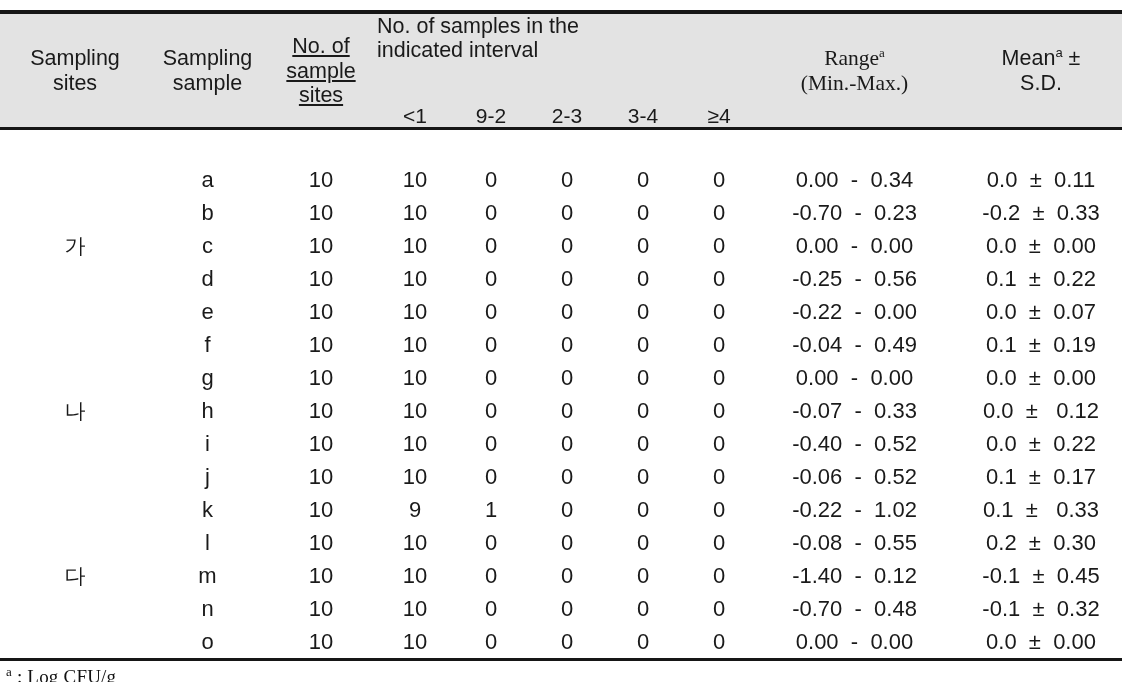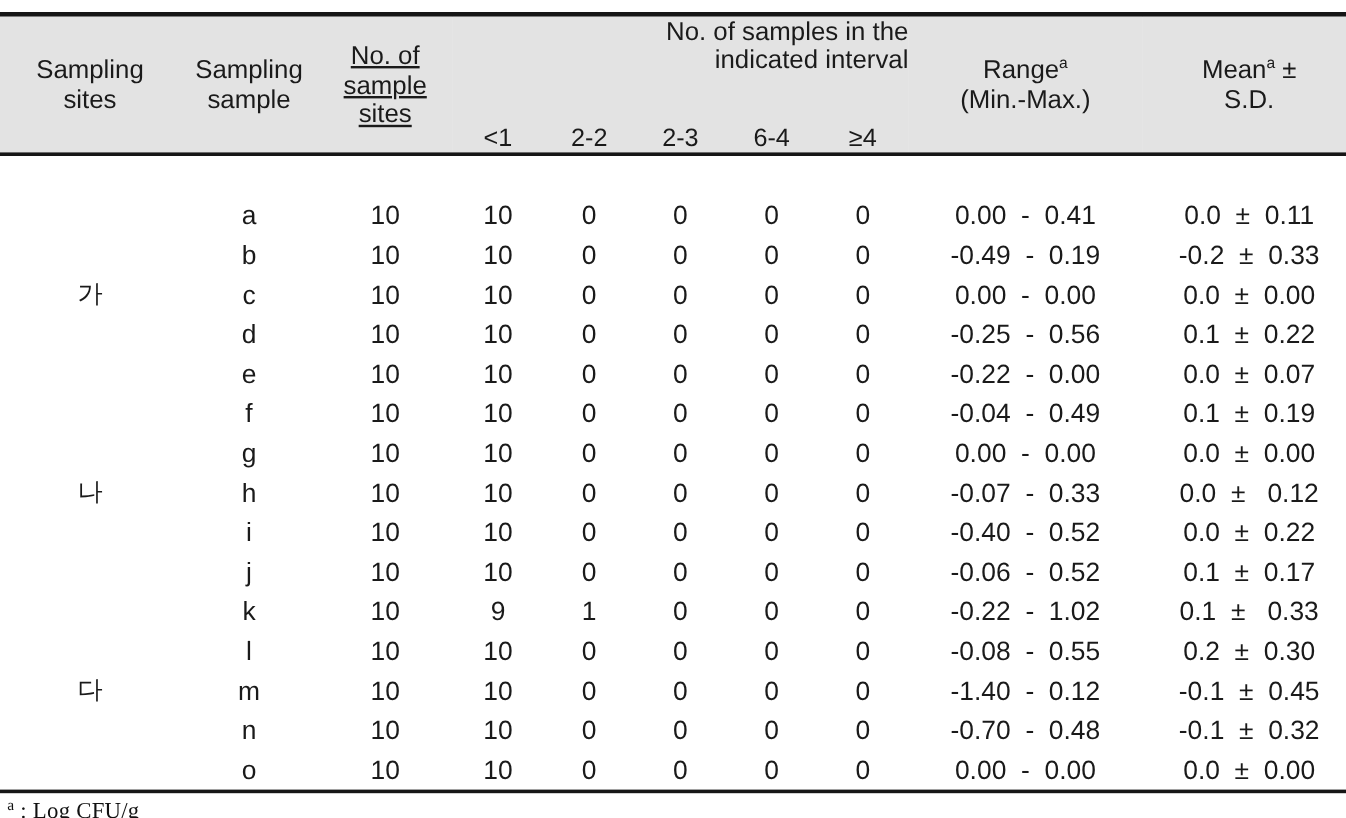--- a/index.html
+++ b/index.html
@@ -55,27 +55,27 @@
   .head-cell-inner {
     display: block;
     text-align: center;
     font-size: 21.5px;
     line-height: 1.13;
   }
 
   th.col-sites   { width: 150px; }
   th.col-farms   { width: 115px; }
   th.col-units   { width: 112px; text-decoration: underline; }
-  th.col-range   { width: 195px; }
+  th.col-range   { width: 195px; font-family: Liberation Serif, serif; }
   th.col-mean    { width: 178px; }
 
   
   .group-head {
     display: block;
-    text-align: right;
+    text-align: left;
     font-size: 21.5px;
     line-height: 1.13;
     padding-bottom: 3px;
   }
   .group-rule {
     height: 2px;
     background: #1b1b1b;
     margin: 0 8px 0 10px;
   }
   .interval-labels {
@@ -181,23 +181,23 @@
           </span>
         </th>
         <th colspan="5">
           <span class="group-head">
             <span>No. of samples in the</span><br>
             <span>indicated interval</span>
           </span>
           <span class="group-rule"></span>
           <span class="interval-labels">
             <span>&lt;1</span>
-            <span>2-2</span>
+            <span>9-2</span>
             <span>2-3</span>
-            <span>6-4</span>
+            <span>3-4</span>
             <span>≥4</span>
           </span>
         </th>
         <th class="col-range" rowspan="2">
           <span class="head-cell-inner">
             <span><span>Range</span><sup class="fn">a</sup></span><br>
             <span>(Min.-Max.)</span>
           </span>
         </th>
         <th class="col-mean" rowspan="2">
@@ -232,33 +232,33 @@
         </tr>
     <tr>
           <td class="site-cell"></td>
           <td class="farm-cell">a</td>
           <td class="units-cell">10</td>
           <td class="int-cell">10</td>
           <td class="int-cell">0</td>
           <td class="int-cell">0</td>
           <td class="int-cell">0</td>
           <td class="int-cell">0</td>
-          <td class="range-cell">0.00  -  0.41</td>
+          <td class="range-cell">0.00  -  0.34</td>
           <td class="mean-cell">0.0  ±  0.11</td>
         </tr>
         <tr>
           <td class="site-cell"></td>
           <td class="farm-cell">b</td>
           <td class="units-cell">10</td>
           <td class="int-cell">10</td>
           <td class="int-cell">0</td>
           <td class="int-cell">0</td>
           <td class="int-cell">0</td>
           <td class="int-cell">0</td>
-          <td class="range-cell">-0.49  -  0.19</td>
+          <td class="range-cell">-0.70  -  0.23</td>
           <td class="mean-cell">-0.2  ±  0.33</td>
         </tr>
         <tr>
           <td class="site-cell">가</td>
           <td class="farm-cell">c</td>
           <td class="units-cell">10</td>
           <td class="int-cell">10</td>
           <td class="int-cell">0</td>
           <td class="int-cell">0</td>
           <td class="int-cell">0</td>

